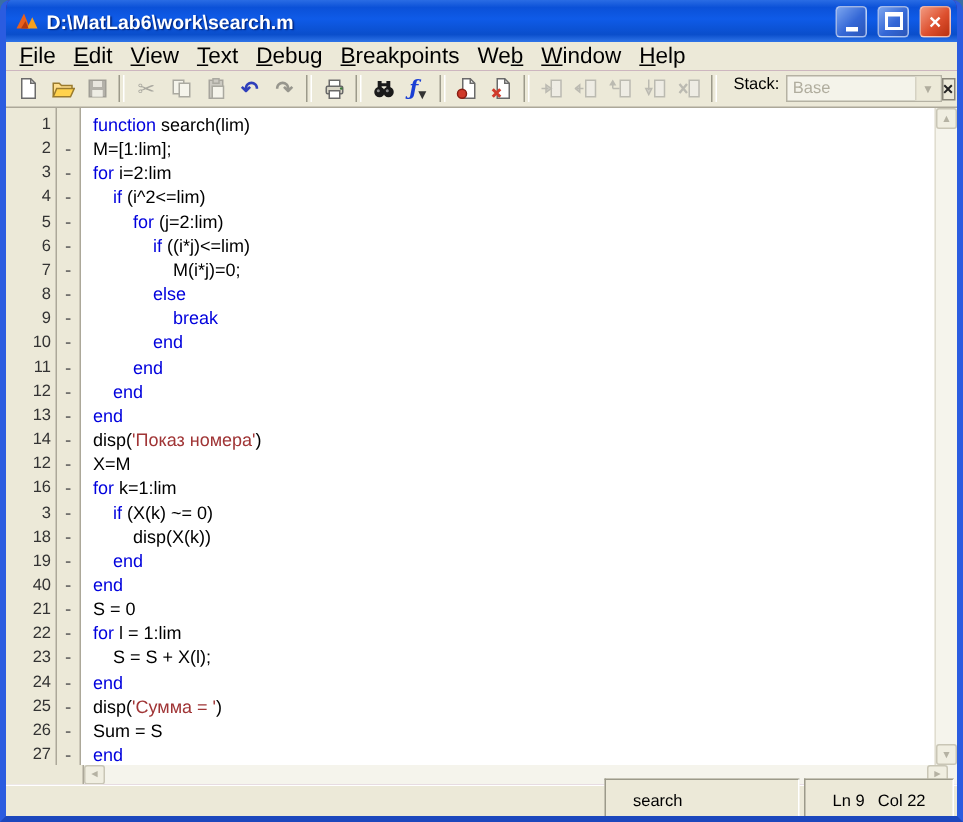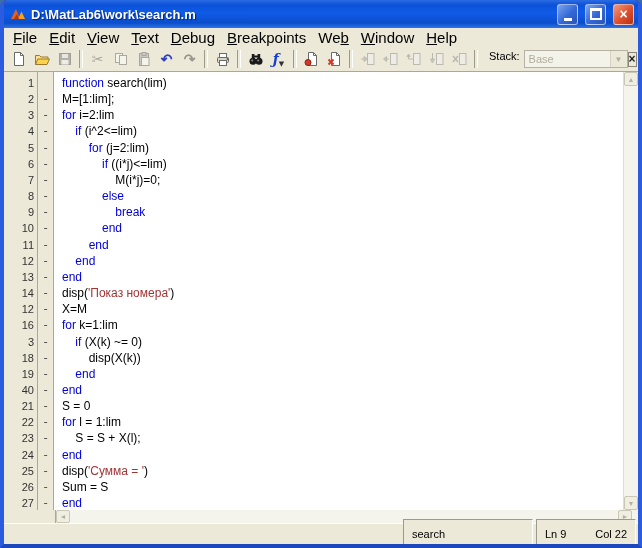--- a/index.html
+++ b/index.html
@@ -58,21 +58,21 @@
   .hscroll-row{height:13px;flex:0 0 13px;display:flex;background:#f5f4ec}
   .h-corner-left{width:52px;flex:0 0 52px;background:#ece9d8;border-right:1px solid #aca899;box-sizing:border-box}
   .harrow{width:14px;flex:0 0 14px;background:#f0eee1;border:1px solid #c9c6b6;border-radius:2px;font-size:7px;
        color:#b5b2a3;display:flex;align-items:center;justify-content:center;box-sizing:border-box}
   .h-track{flex:1}
   .h-corner-right{width:6px;flex:0 0 6px;background:#f5f4ec}
   
   .statusbar{height:21px;flex:0 0 21px;background:#ece9d8;border-top:1px solid #fff;display:flex;
        align-items:center;padding:0 2px;gap:3px;font-size:11px;color:#000;box-sizing:border-box}
   .sb-spacer{flex:1}
-  .sb-field{height:31px;border:1px solid;border-color:#9c9a8a #fff #fff #9c9a8a;padding:1px 8px;
+  .sb-field{height:31px;border:1px solid;border-color:#9c9a8a #fff #fff #9c9a8a;padding:1px 18px;
        display:flex;align-items:center;box-sizing:border-box;background:#ece9d8}
   .sb-func{width:130px}
   .sb-lncol{width:100px;justify-content:space-between}
 </style>
 </head>
 <body>
 
 <div class="window">
 
   <div class="titlebar">

